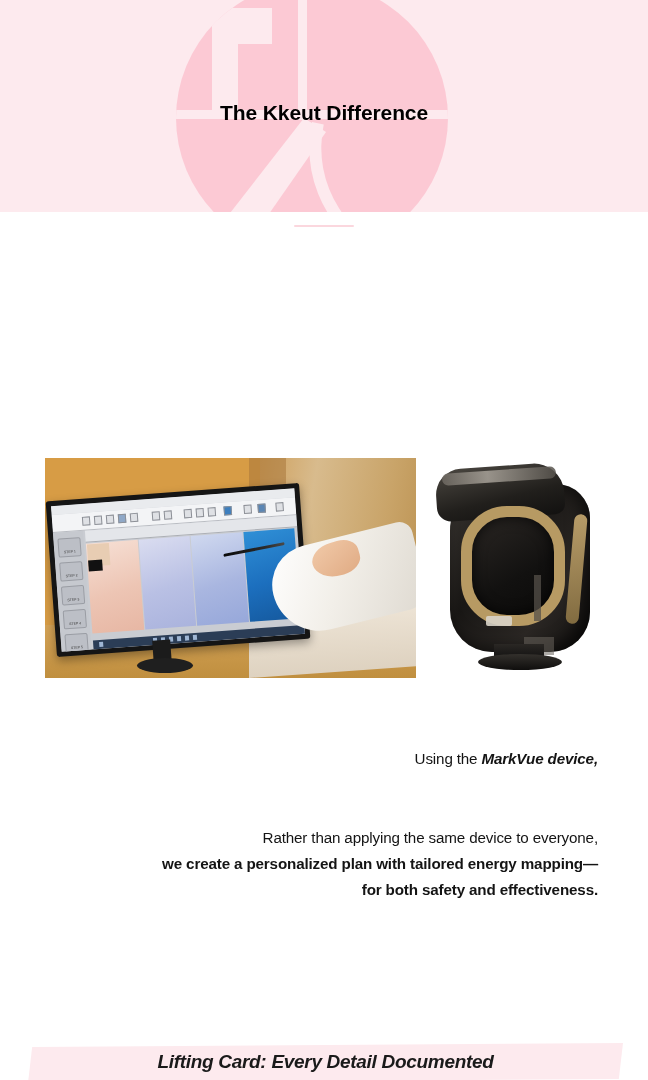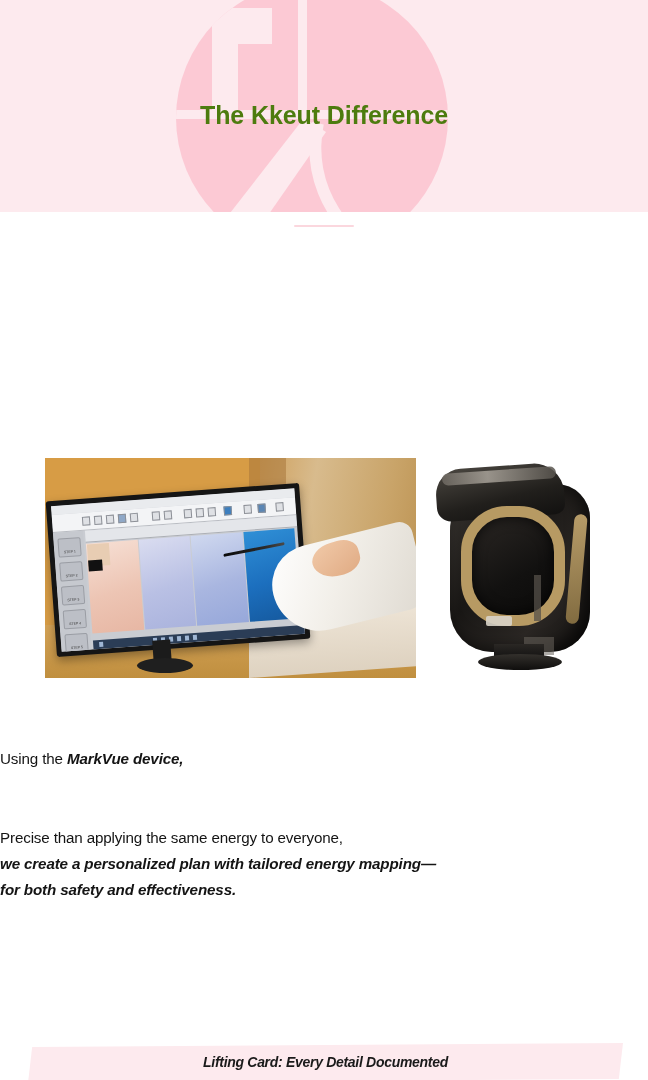--- a/index.html
+++ b/index.html
@@ -34,24 +34,24 @@
     top: -18px;
     width: 272px;
     height: 272px;
     opacity: 1;
   }
   .hero-title {
     position: absolute;
     left: 0; right: 0;
     top: 101px;
     text-align: center;
-    font-size: 25px;
+    font-size: 21px;
     font-weight: bold;
     letter-spacing: -0.1px;
-    color: #4d7c0f;
+    color: #000000;
     z-index: 5;
   }
   .hero-divider {
     position: absolute;
     left: 294px;
     top: 225px;
     width: 60px;
     height: 2px;
     background: #fbd7de;
     border-radius: 2px;
@@ -81,21 +81,21 @@
   }
   .banner-text {
     font-size: 17.5px;
     font-weight: bold;
     font-style: italic;
     color: #1a1a1a;
     letter-spacing: -0.3px;
     white-space: nowrap;
     transform: translateY(-1px);
   }
-  .banner-bottom .banner-text { font-size: 14px; font-style: italic; }
+  .banner-bottom .banner-text { font-size: 19px; font-style: italic; }
 
   .photo-monitor {
     position: absolute;
     left: 45px;
     top: 458px;
     width: 371px;
     height: 220px;
     overflow: hidden;
     background: #d79c45;
     pointer-events: auto;
@@ -232,32 +232,32 @@
     position:absolute; left:66px; top:186px; width:50px; height:14px;
     background: linear-gradient(180deg,#2a2724 0%,#141312 100%);
   }
   .dev-foot {
     position:absolute; left:50px; top:196px; width:84px; height:16px;
     background: linear-gradient(180deg,#33302c 0%,#0f0e0d 100%);
     border-radius: 50%;
   }
 
   
-  .copy { position: absolute; left: 0; width: 598px; text-align: left; color: #111111; }
+  .copy { position: absolute; left: 0; width: 598px; text-align: right; color: #111111; }
   .copy p { margin: 0; }
   .copy-block-1 { top: 746px; }
   .copy-block-2 { top: 825px; }
   .copy-line {
     font-size: 15.2px;
     line-height: 26px;
     color: #141414;
     letter-spacing: -0.15px;
   }
   .copy-line em { font-style: italic; font-weight: bold; }
-  .copy-line.italic-bold { font-style: italic; font-weight: bold; }
+  .copy-line.italic-bold { font-weight: bold; }
 </style>
 </head>
 <body>
 
 <div class="page">
 
   <section class="hero">
     <svg class="hero-logo" viewBox="0 0 272 272" aria-hidden="true">
       <defs>
         <clipPath id="circClip">
@@ -362,21 +362,21 @@
     <div class="dev-badge"></div>
     <div class="dev-neck"></div>
     <div class="dev-foot"></div>
   </figure>
 
   <div class="copy copy-block-1">
     <p class="copy-line"><span>Using the </span><em>MarkVue device,</em></p>
   </div>
 
   <div class="copy copy-block-2">
-    <p class="copy-line">Precise than applying the same energy to everyone,</p>
+    <p class="copy-line">Rather than applying the same device to everyone,</p>
     <p class="copy-line italic-bold">we create a personalized plan with tailored energy mapping—</p>
     <p class="copy-line italic-bold">for both safety and effectiveness.</p>
   </div>
 
   <div class="banner banner-bottom">
     <span class="banner-text">Lifting Card: Every Detail Documented</span>
   </div>
 
 </div>
 

